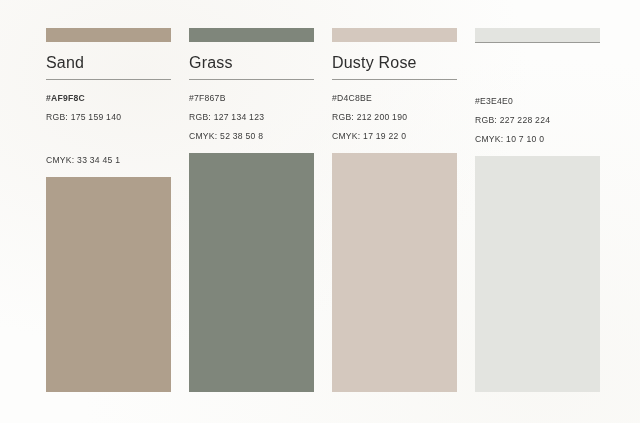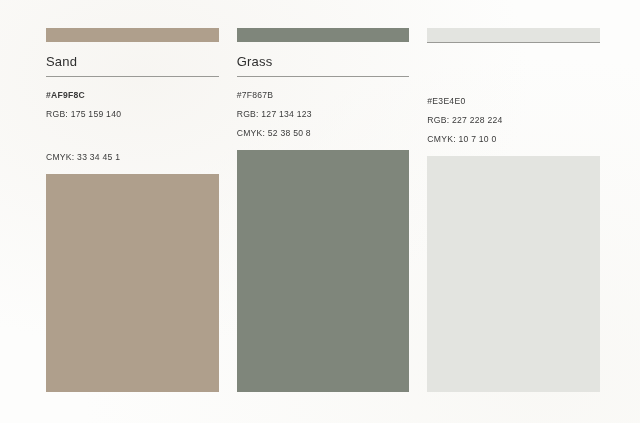--- a/index.html
+++ b/index.html
@@ -50,21 +50,21 @@
     flex-direction: column;
     min-width: 0;
   }
 
   .swatch-chip {
     height: 14px;
     width: 100%;
   }
 
   .swatch-name {
-    font-size: 13px;
+    font-size: 16px;
     color: #2e2e2e;
     letter-spacing: 0.2px;
     padding: 12px 0 7px 0;
     white-space: nowrap;
     font-weight: 400;
   }
 
   .name-rule {
     height: 1px;
     width: 100%;
@@ -116,20 +116,31 @@
       <div class="name-rule" style="background: rgb(154, 154, 150);"></div>
       <div class="swatch-meta">
         <div class="meta-line" style="color: rgb(58, 58, 58);">#7F867B</div>
         <div class="meta-line" style="color: rgb(58, 58, 58);">RGB: 127 134 123</div>
         <div class="meta-line" style="color: rgb(58, 58, 58);">CMYK: 52 38 50 8</div>
       </div>
       <div class="swatch-block" style="background-color: rgb(127, 134, 123);"></div>
     </div>
 
 
+    <div class="swatch-column">
+      <div class="swatch-chip" style="background-color: rgb(212, 200, 190);"></div>
+      <div class="swatch-name">Dusty Rose</div>
+      <div class="name-rule" style="background: rgb(154, 154, 150);"></div>
+      <div class="swatch-meta">
+        <div class="meta-line" style="color: rgb(58, 58, 58);">#D4C8BE</div>
+        <div class="meta-line" style="color: rgb(58, 58, 58);">RGB: 212 200 190</div>
+        <div class="meta-line" style="color: rgb(58, 58, 58);">CMYK: 17 19 22 0</div>
+      </div>
+      <div class="swatch-block" style="background-color: rgb(212, 200, 190);"></div>
+    </div>
 
     <div class="swatch-column">
       <div class="swatch-chip" style="background-color: rgb(227, 228, 224);"></div>
       <div class="name-rule" style="background: rgb(154, 154, 150);"></div>
       <div class="swatch-meta">
         <div class="meta-line" style="color: rgb(58, 58, 58); margin-top: 40px;">#E3E4E0</div>
         <div class="meta-line" style="color: rgb(58, 58, 58);">RGB: 227 228 224</div>
         <div class="meta-line" style="color: rgb(58, 58, 58);">CMYK: 10 7 10 0</div>
       </div>
       <div class="swatch-block" style="background-color: rgb(227, 228, 224);"></div>

